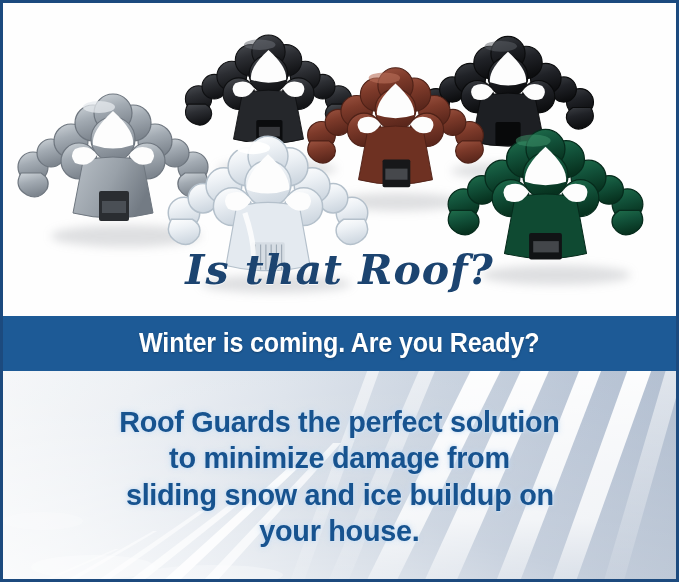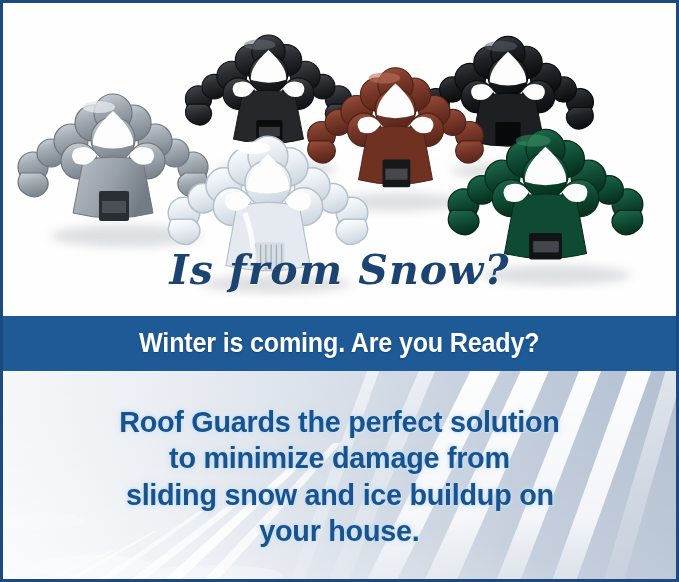--- a/index.html
+++ b/index.html
@@ -380,21 +380,21 @@
           <line x1="98" y1="114" x2="98" y2="138"></line>
           <line x1="103" y1="114" x2="103" y2="138"></line>
           <line x1="108" y1="114" x2="108" y2="138"></line>
           <line x1="113" y1="114" x2="113" y2="138"></line>
         </g>
         <ellipse cx="86" cy="22" rx="16" ry="6" fill="#ffffff" opacity="0.95"></ellipse>
         <path d="M78 84 q10 30 8 48" stroke="#ffffff" stroke-width="5" fill="none" opacity="0.8"></path>
       </svg>
     </div>
 
-    <div id="script-title">Is from Snow?</div>
+    <div id="script-title">Is that Roof?</div>
   </div>
 
   <div id="snow-panel">
 
     <div id="snow-texture">
       <svg viewBox="0 0 673 208" preserveAspectRatio="none">
         <defs>
           <linearGradient id="streak" x1="0" y1="0" x2="0" y2="1">
             <stop offset="0%" stop-color="#ffffff" stop-opacity="0.97"></stop>
             <stop offset="70%" stop-color="#ffffff" stop-opacity="0.8"></stop>

